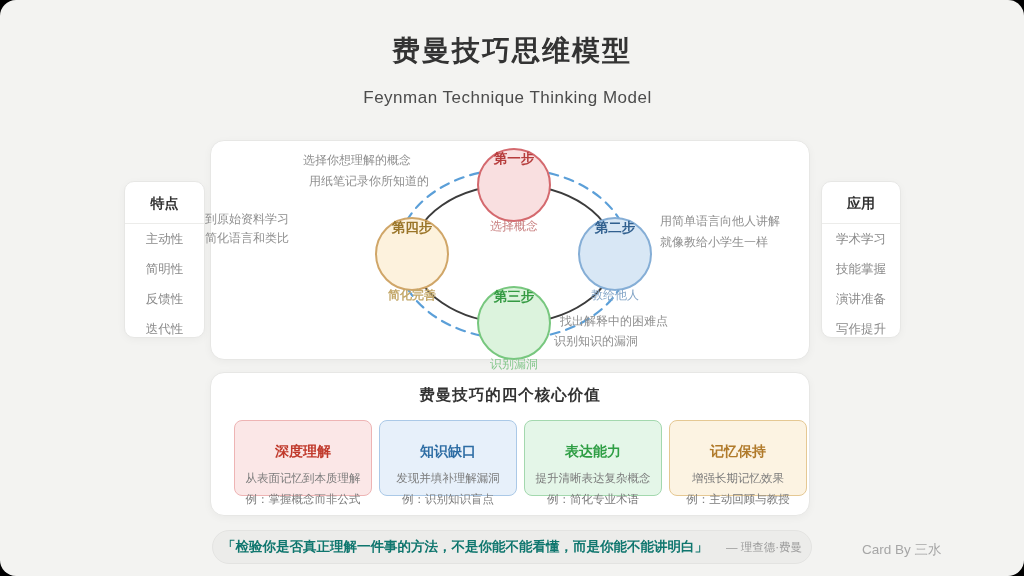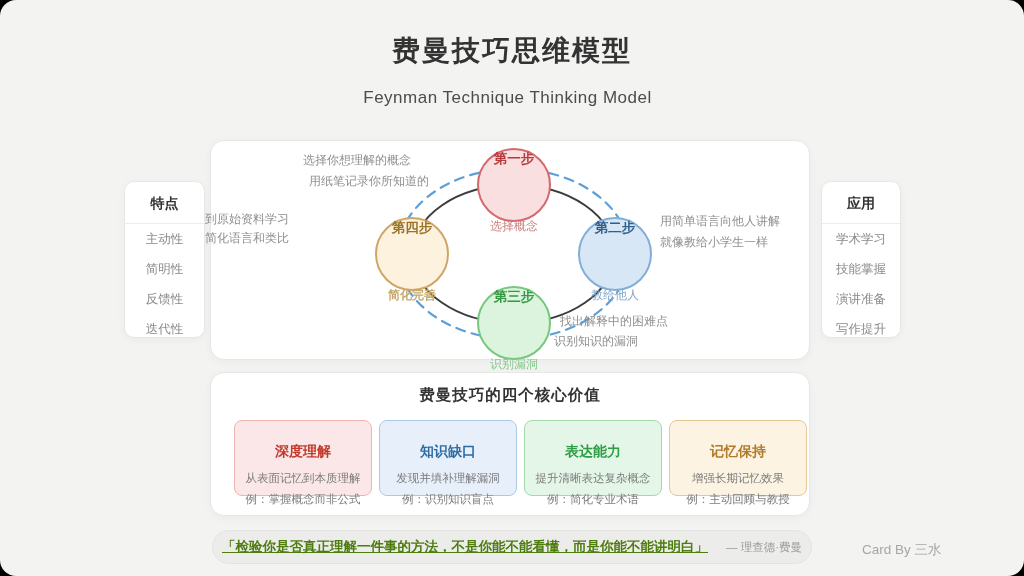--- a/index.html
+++ b/index.html
@@ -69,21 +69,21 @@
   .vb-blue  { background:#e7f0fa; border-color:#abc9e7; } .vb-blue .vb-title{ color:#2e6da4; }
   .vb-green { background:#e4f6e8; border-color:#a3d8ae; } .vb-green .vb-title{ color:#2e9e44; }
   .vb-orange{ background:#fcf3e2; border-color:#e5c globally893; } 
   .vb-orange{ background:#fcf3e2; border-color:#e5c893; } .vb-orange .vb-title{ color:#b07a2a; }
   
   .quote-bar{
     position:absolute; left:212px; top:530px; width:600px; height:34px;
     background:#ececea; border:1px solid #e3e3e1; border-radius:17px;
     display:flex; align-items:center; justify-content:center; z-index:1;
   }
-  .quote-text{ font-size:13.5px; font-weight:bold; color:#4d7c0f;text-decoration:underline; }
+  .quote-text{ font-size:13.5px; font-weight:bold; color:#0f766e; }
   .quote-attr{ font-size:11.5px; color:#9a9a9a; margin-left:18px; }
   .credit{ position:absolute; left:862px; top:541px; font-size:13.5px; color:#a6a6a6; z-index:1; }
 </style>
 </head>
 <body>
 
 <div class="screen">
 
   <div class="page-title">费曼技巧思维模型</div>
   <div class="page-subtitle">Feynman Technique Thinking Model</div>

